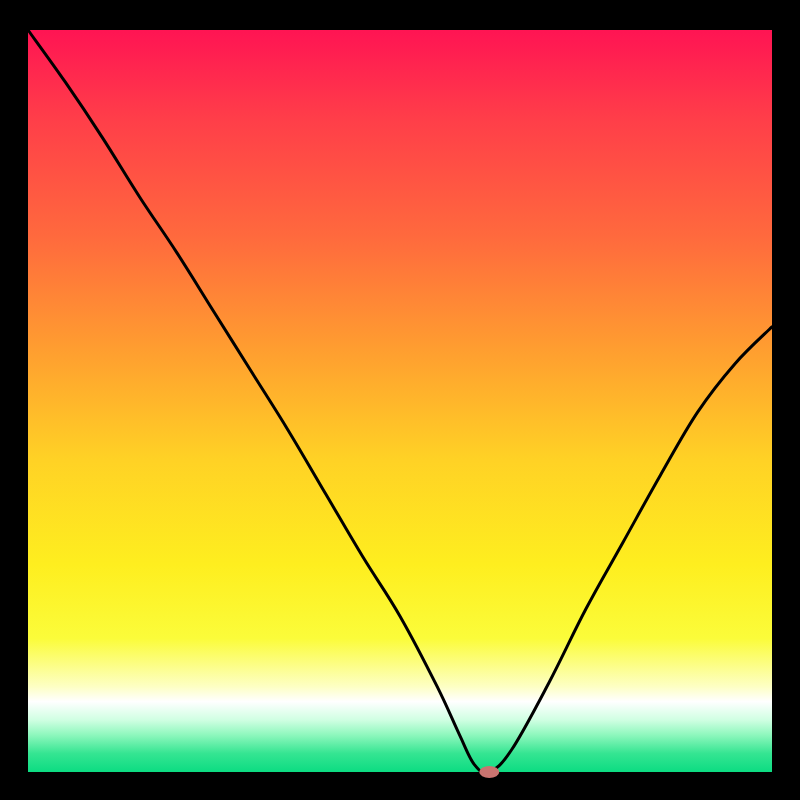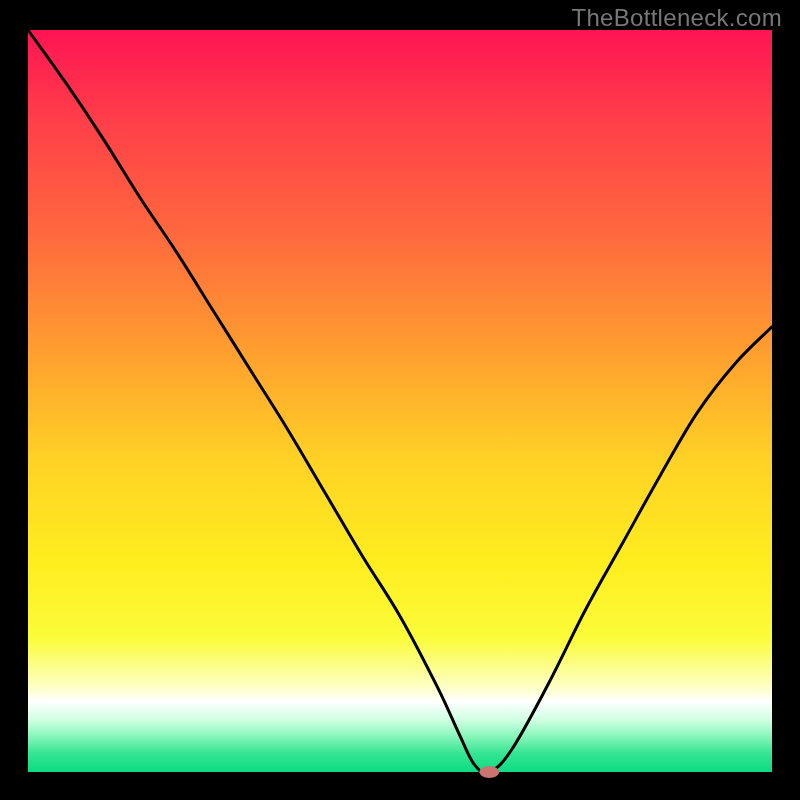--- a/index.html
+++ b/index.html
@@ -34,21 +34,20 @@
     position: absolute;
     left: 0;
     top: 0;
     z-index: 2;
   }
 </style>
 </head>
 <body>
 
 <div class="frame">
-  <div class="watermark">TheBottleneck.com</div>
 
   <svg class="plot" width="800" height="800" viewBox="0 0 800 800">
     <defs>
       <linearGradient id="bg-grad" x1="0" y1="0" x2="0" y2="1">
           <stop offset="0%" stop-color="#ff1453"></stop>
           <stop offset="12%" stop-color="#ff3e49"></stop>
           <stop offset="28.000000000000004%" stop-color="#ff6a3d"></stop>
           <stop offset="44%" stop-color="#ffa12f"></stop>
           <stop offset="57.99999999999999%" stop-color="#ffd225"></stop>
           <stop offset="72%" stop-color="#feee1f"></stop>

